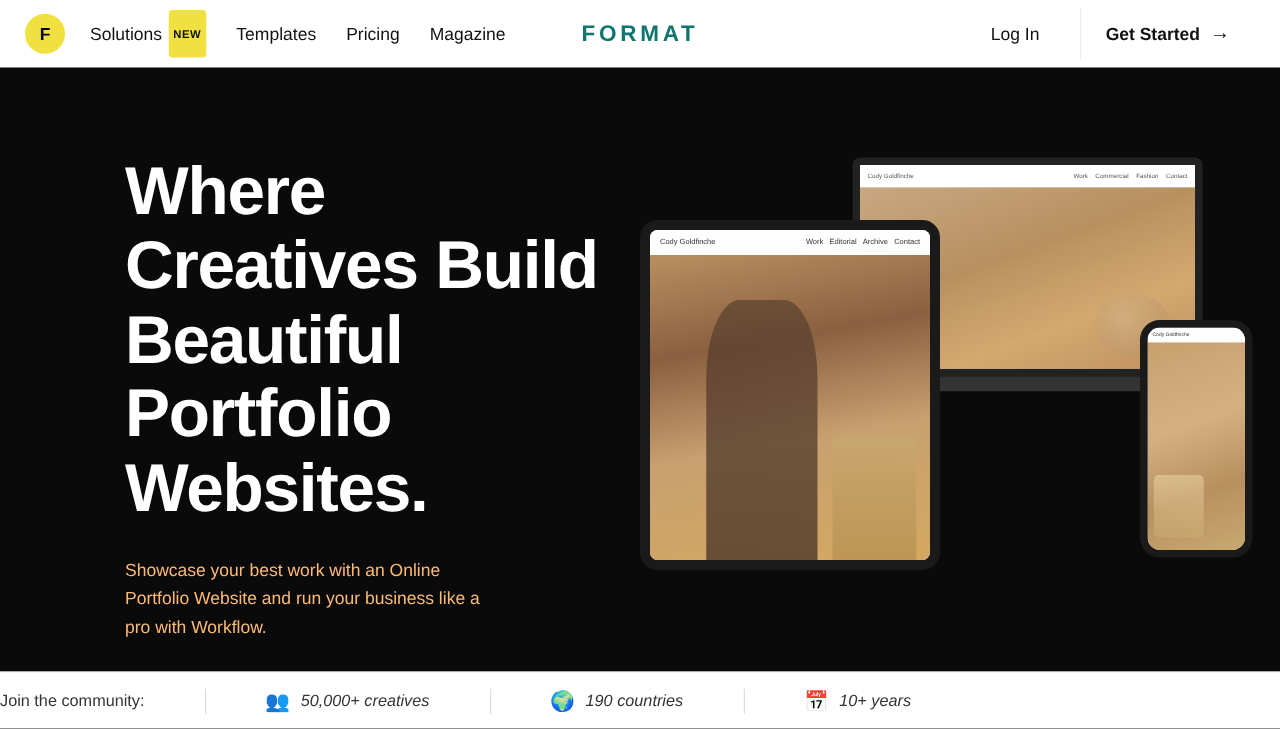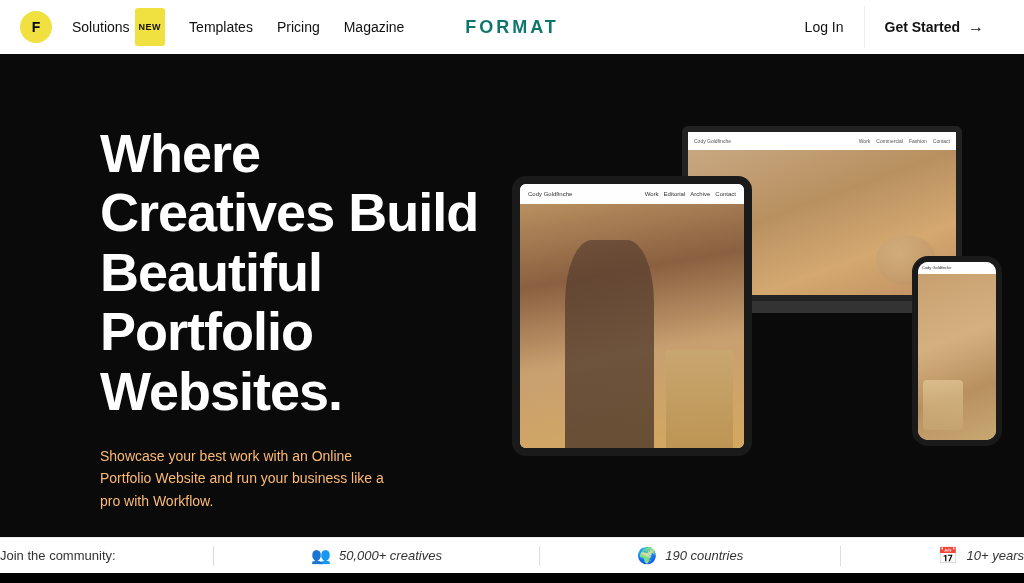--- a/index.html
+++ b/index.html
@@ -46,21 +46,21 @@
       position: absolute;
       left: 50%;
       transform: translateX(-50%);
       font-size: 18px;
       font-weight: 800;
       letter-spacing: 3px;
       color: #0f766e;
       text-transform: uppercase;
     }
     .nav-right {
-      display: flex; align-items: center; gap: 0;
+      display: flex; align-items: center; gap: 12px;
       margin-left: auto;
     }
     .nav-login {
       font-size: 14px; color: #111; cursor: pointer; padding: 0 20px;
     }
     .nav-get-started {
       display: flex; align-items: center; gap: 8px;
       background: #fff;
       border: none;
       font-size: 14px;
@@ -294,25 +294,25 @@
       position: absolute;
       bottom: 10px; left: 5px;
       width: 40px; height: 50px;
       background: linear-gradient(180deg, #e8d0a0, #c8a870);
       border-radius: 4px;
       opacity: 0.6;
     }
 
     
     .footer-bar {
-      height: 36px;
+      height: 46px;
       background: #fff;
       display: flex;
       align-items: center;
-      justify-content: space-between;
+      justify-content: flex-start;
       gap: 48px;
       border-top: 1px solid #eee;
     }
     .footer-item {
       display: flex;
       align-items: center;
       gap: 8px;
       font-size: 13px;
       color: #111;
     }

